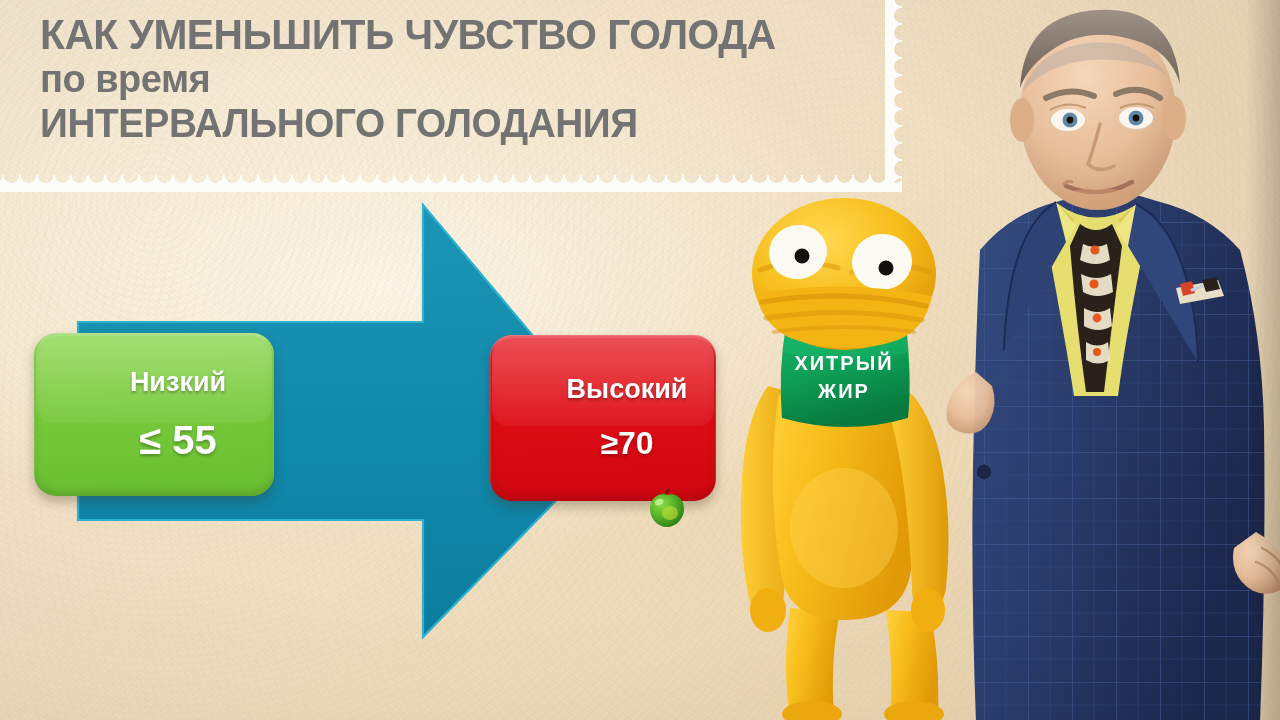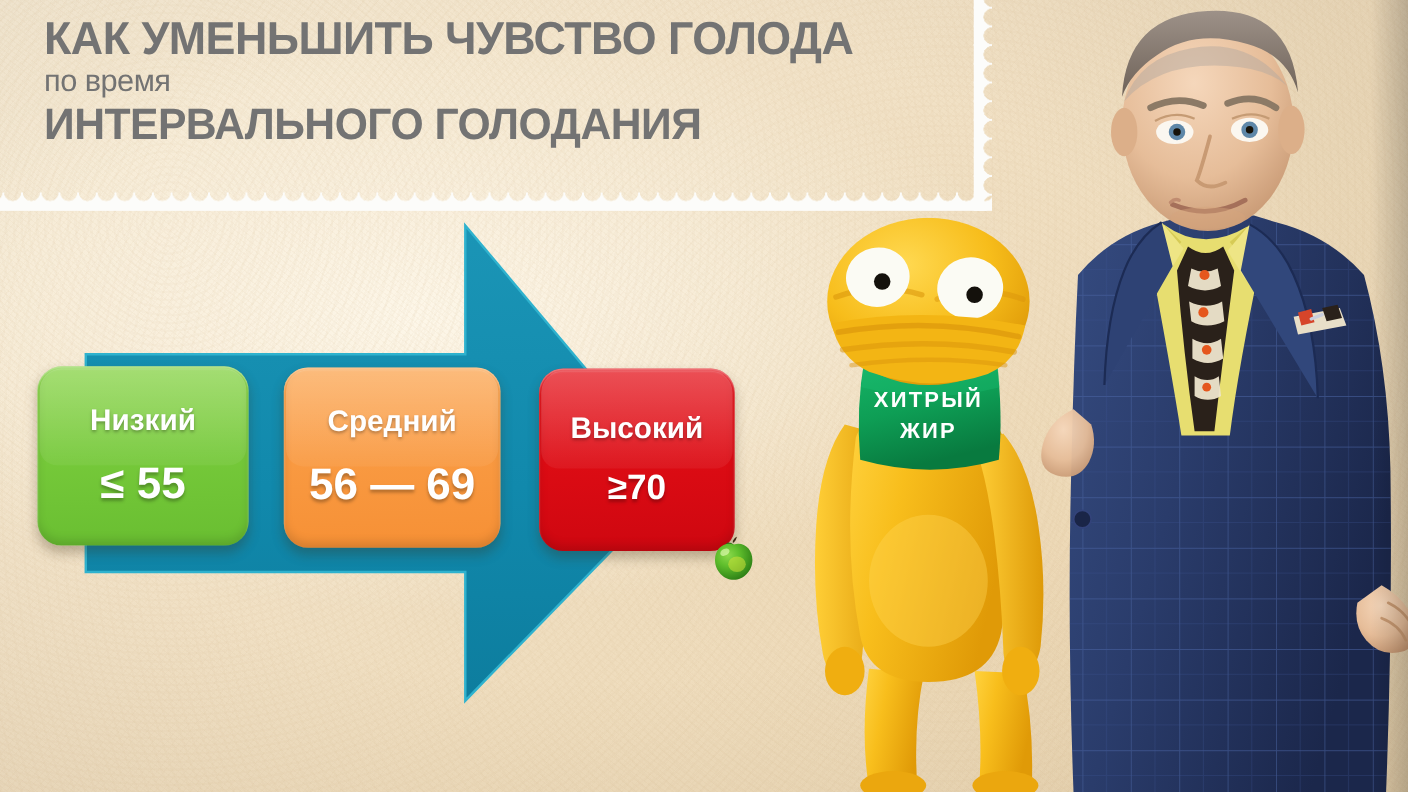--- a/index.html
+++ b/index.html
@@ -93,22 +93,22 @@
   .title-l1 {
     font-size: 42px;
     font-weight: 700;
     text-transform: uppercase;
     margin: 0 0 4px 0;
     transform: scaleX(0.97);
     transform-origin: left center;
     white-space: nowrap;
   }
   .title-l2 {
-    font-size: 28px;
-    font-weight: 400;
+    font-size: 38px;
+    font-weight: 700;
     margin: 0 0 5px 0;
     white-space: nowrap;
   }
   .title-l3 {
     font-size: 40px;
     font-weight: 700;
     text-transform: uppercase;
     margin: 0;
     transform: scaleX(0.97);
     transform-origin: left center;
@@ -132,20 +132,21 @@
     color: #fff;
     text-align: center;
     box-shadow:
       0 6px 11px rgba(60,45,20,.30),
       inset 0 2px 2px rgba(255,255,255,.45),
       inset 0 -5px 9px rgba(0,0,0,.13);
     display: flex;
     flex-direction: column;
     align-items: center;
     justify-content: center;
+    padding-left: 48px;
   }
   .cat-box::after {
     content: "";
     position: absolute;
     inset: 2px 2px 45% 2px;
     border-radius: 20px 20px 16px 16px;
     background: linear-gradient(180deg, rgba(255,255,255,.26) 0%, rgba(255,255,255,.05) 100%);
     pointer-events: none;
   }
   .cat-name {
@@ -235,24 +236,20 @@
       </linearGradient>
     </defs>
     <path d="M 78 132 L 423 132 L 423 15 L 618 247 L 423 447 L 423 330 L 78 330 Z" fill="url(#tealGrad)" stroke="#2FB2CE" stroke-width="2.2"></path>
   </svg>
 
   <div class="cat-box" id="box-low">
     <div class="cat-name">Низкий</div>
     <div class="cat-range">≤ 55</div>
   </div>
 
-  <div class="cat-box" id="box-mid">
-    <div class="cat-name">Средний</div>
-    <div class="cat-range">56 — 69</div>
-  </div>
 
   <div class="cat-box" id="box-high">
     <div class="cat-name">Высокий</div>
     <div class="cat-range">≥70</div>
   </div>
 
   <svg class="apple" viewBox="0 0 42 42">
     <defs>
       <radialGradient id="appleG" cx="35%" cy="32%" r="72%">
         <stop offset="0%" stop-color="#8BD94A"></stop>

